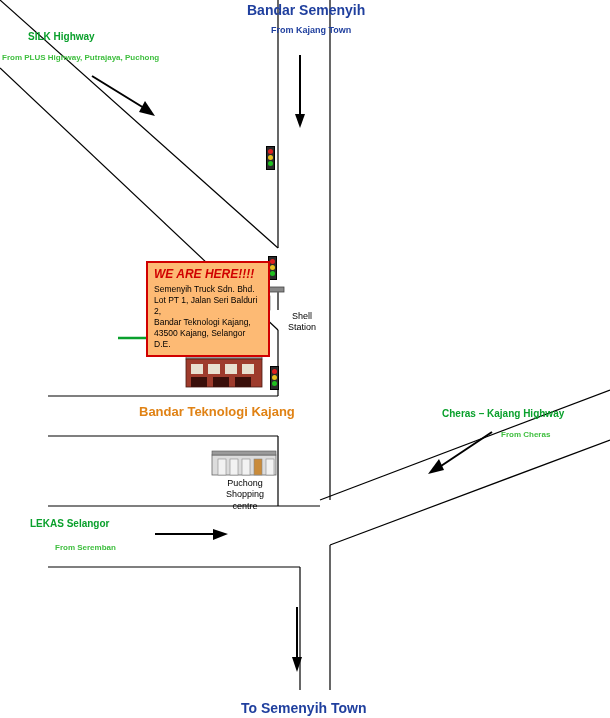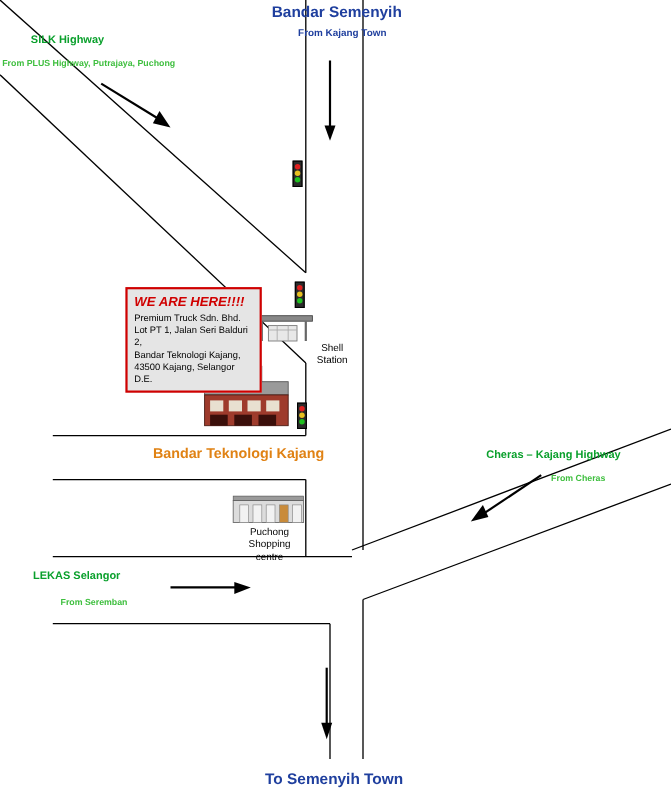--- a/index.html
+++ b/index.html
@@ -50,23 +50,24 @@
   }
   .small-black {
     color: #000000;
     font-size: 9px;
     text-align: center;
     line-height: 1.25;
   }
   .callout {
     position: absolute;
     border: 2px solid #d00000;
-    background: #e5e5e5;
+    background: #fdba74;
     padding: 4px 6px 5px 6px;
     box-sizing: border-box;
+    margin-left: 32px;
   }
   .callout .hdr {
     color: #d00000;
     font-weight: bold;
     font-style: italic;
     font-size: 12px;
     margin-bottom: 3px;
   }
   .callout .body {
     color: #000000;
@@ -229,20 +230,20 @@
 
   <div class="lbl small-black" style="left:218px; top:478px; width:54px;">
     <div>Puchong</div>
     <div>Shopping</div>
     <div>centre</div>
   </div>
 
   <div class="callout" style="left:114px; top:261px; width:124px;">
     <div class="hdr">WE ARE HERE!!!!</div>
     <div class="body">
-      <div>Premium Truck Sdn. Bhd.</div>
+      <div>Semenyih Truck Sdn. Bhd.</div>
       <div>Lot PT 1, Jalan Seri Balduri 2,</div>
       <div>Bandar Teknologi Kajang,</div>
       <div>43500 Kajang, Selangor D.E.</div>
     </div>
   </div>
 
 </div>
 
 </body></html>

